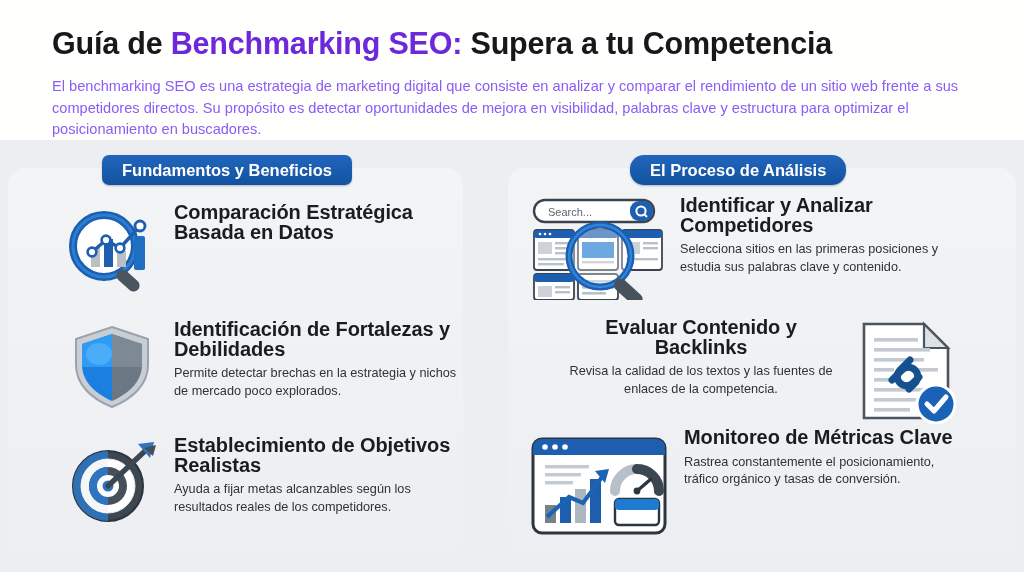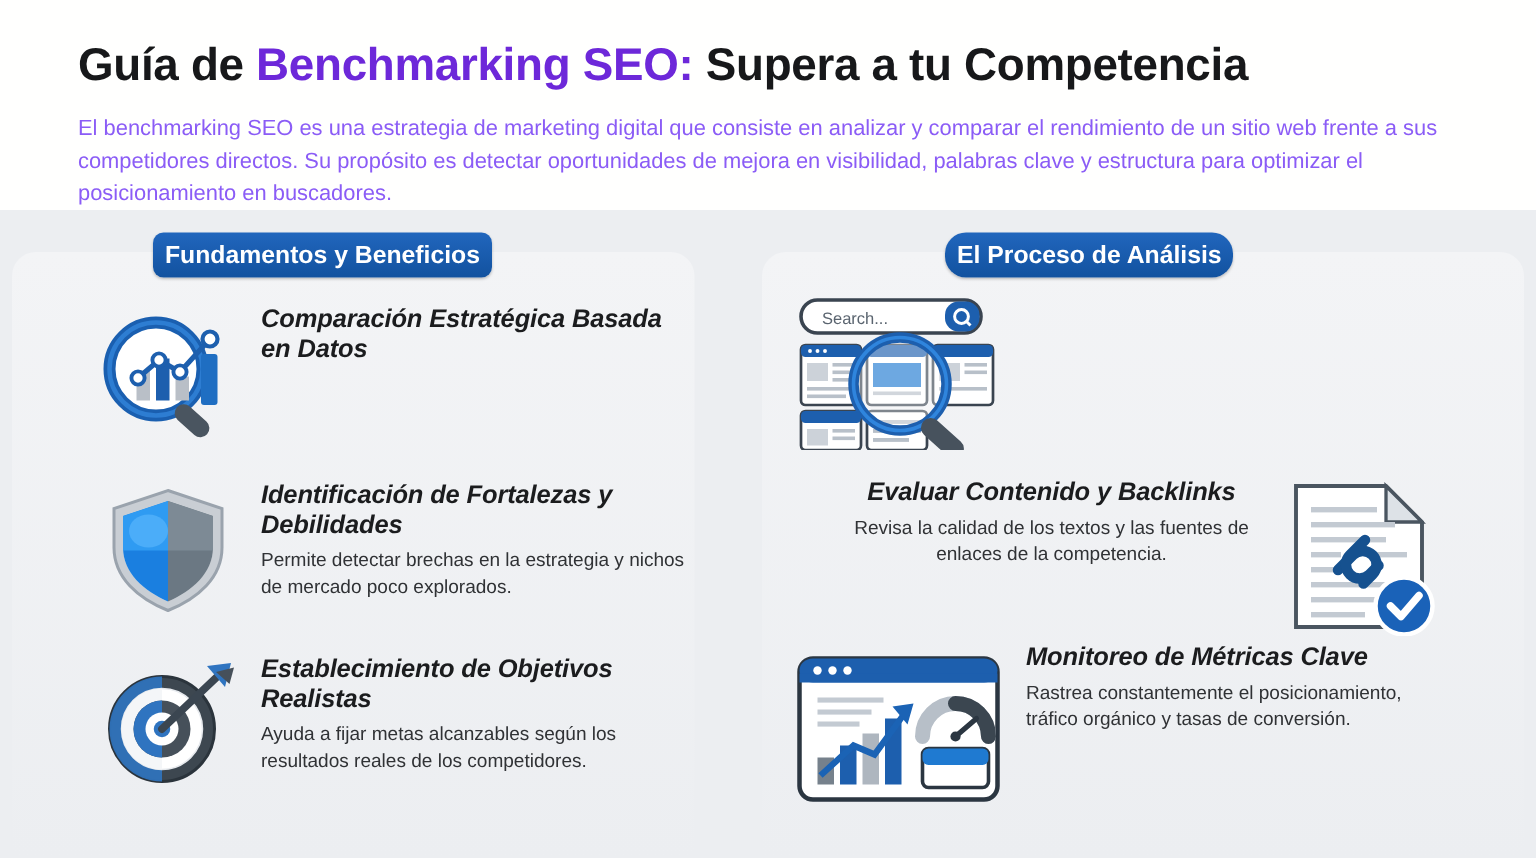--- a/index.html
+++ b/index.html
@@ -34,33 +34,33 @@
   }
   .panel.left{left:8px;width:455px;}
   .panel.right{left:508px;width:508px;}
 
   .badge{
     position:absolute;top:-13px;
     height:30px;line-height:30px;
     background:linear-gradient(180deg,#2166bd 0%,#12529f 100%);
     color:#ffffff;border-radius:7px;
     font-size:16.5px;font-weight:bold;
-    padding:0 8px;white-space:nowrap;
+    padding:0 20px;white-space:nowrap;
     box-shadow:0 1px 2px rgba(0,0,0,.25);
   }
   .badge.left{left:94px;}
   .badge.right{left:122px;border-radius:14px;}
 
   
   .row{position:absolute;display:flex;align-items:flex-start;}
   .icon-box{flex:0 0 auto;display:flex;align-items:center;justify-content:center;}
   .txt{flex:1 1 auto;}
   .txt h3{
-    margin:0;font-size:17px;font-weight:bold;color:#1b1c1e;
-    line-height:19.5px;letter-spacing:-0.1px;font-style:italic;
+    margin:0;font-size:20px;font-weight:bold;color:#1b1c1e;
+    line-height:19.5px;letter-spacing:-0.1px;
   }
   .txt p{
     margin:6px 0 0 0;font-size:12.7px;line-height:17.6px;color:#303235;
   }
   .align-center{text-align:center;}
 
   
   #row-l1{left:60px;top:203px;width:400px;}
   #row-l2{left:60px;top:320px;width:410px;}
   #row-l3{left:60px;top:436px;width:410px;}
@@ -207,20 +207,24 @@
           <rect x="54" y="90" width="32" height="2.6" fill="#b8c0c9"></rect>
           <rect x="54" y="96" width="24" height="2.6" fill="#b8c0c9"></rect>
         </g>
 
         <circle cx="72" cy="60" r="31" fill="#ffffff" opacity=".35"></circle>
         <circle cx="72" cy="60" r="31" fill="none" stroke="#1d5fae" stroke-width="7"></circle>
         <circle cx="72" cy="60" r="31" fill="none" stroke="#2f85dd" stroke-width="2.4"></circle>
         <rect x="92" y="80" width="34" height="13" rx="6.5" transform="rotate(42 92 80)" fill="#47525d"></rect>
       </svg>
     </div>
+    <div class="txt">
+      <h3>Identificar y Analizar Competidores</h3>
+      <p>Selecciona sitios en las primeras posiciones y estudia sus palabras clave y contenido.</p>
+    </div>
   </div>
 
   <div class="row" id="row-r3">
     <div class="icon-box">
       <svg width="148" height="112" viewBox="0 0 148 112">
         <rect x="8" y="10" width="132" height="94" rx="9" fill="#ffffff" stroke="#2b3641" stroke-width="3"></rect>
         <rect x="8" y="10" width="132" height="16" rx="9" fill="#1d5fae"></rect>
         <rect x="8" y="20" width="132" height="6" fill="#1d5fae"></rect>
         <circle cx="20" cy="18" r="2.8" fill="#ffffff"></circle>
         <circle cx="30" cy="18" r="2.8" fill="#ffffff"></circle>

